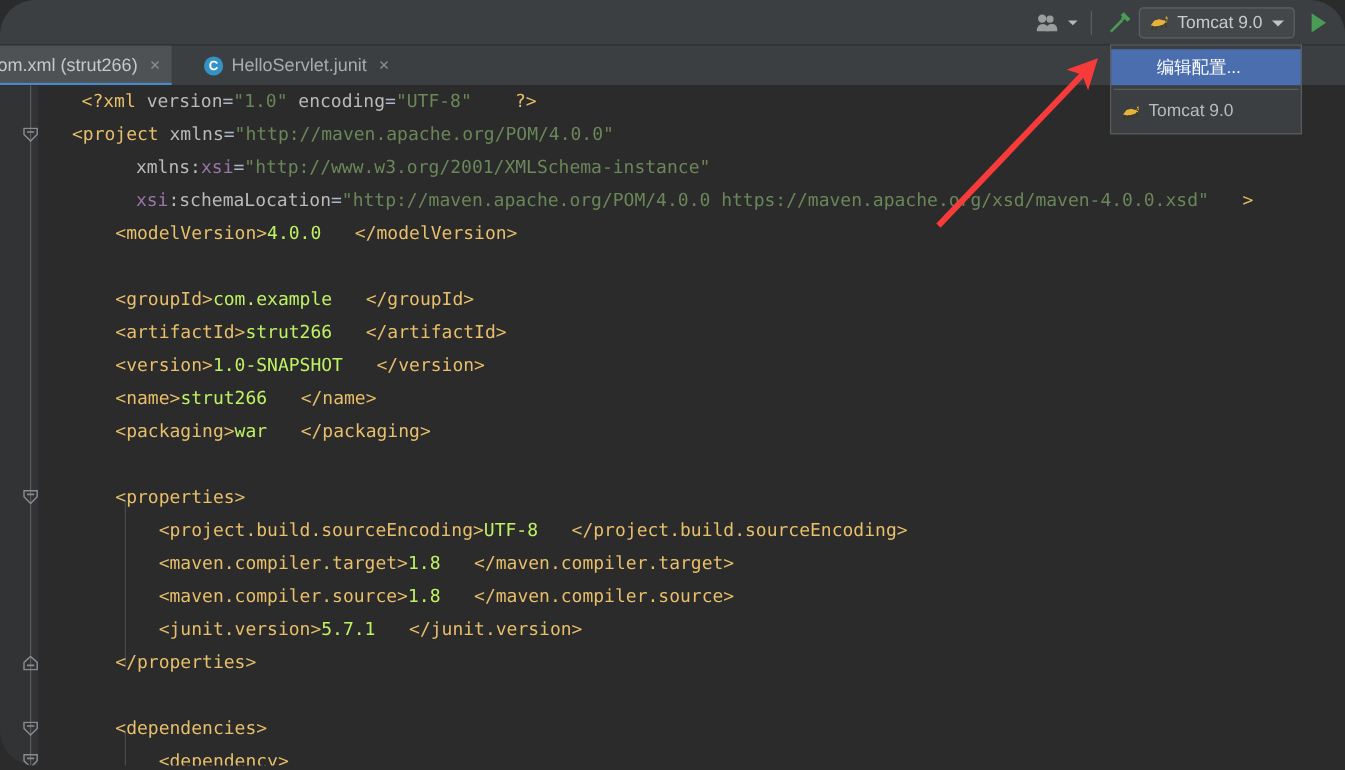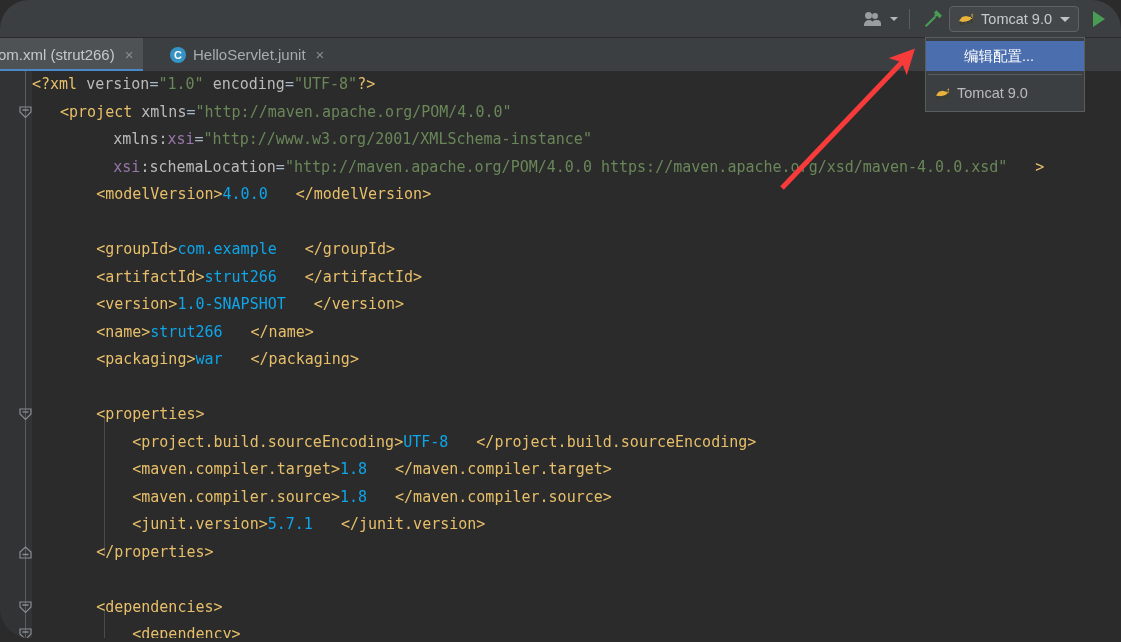--- a/index.html
+++ b/index.html
@@ -142,23 +142,23 @@
   }
   .line { height: 27.5px; white-space: pre; }
   .indent-guide {
     position: absolute; width: 1px; background: #4b4b4b;
   }
   
   .t-tag   { color: #e8bf6a; padding-left: 28px; }
   .t-attr  { color: #bababa; text-align: center; }
   .t-ns    { color: #9876aa; margin-top: 30px; }
   .t-val   { color: #6a8759; }
-  .t-text  { color: #0ea5e9; }
+  .t-text  { color: #bef264; }
   .t-punc  { color: #a9b7c6; }
-  .t-pi    { color: #e8bf6a; }
+  .t-pi    { color: #e8bf6a; margin-left: 36px; }
 
   
   .annot-arrow {
     position: absolute; left: 0; top: 0;
     width: 1121px; height: 642px;
     pointer-events: none; z-index: 50;
   }
 </style>
 </head>
 <body>

